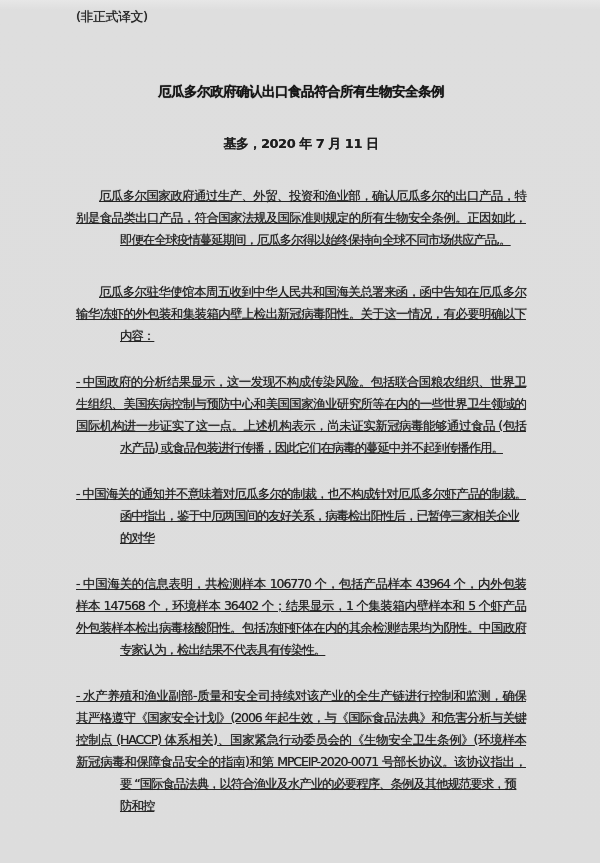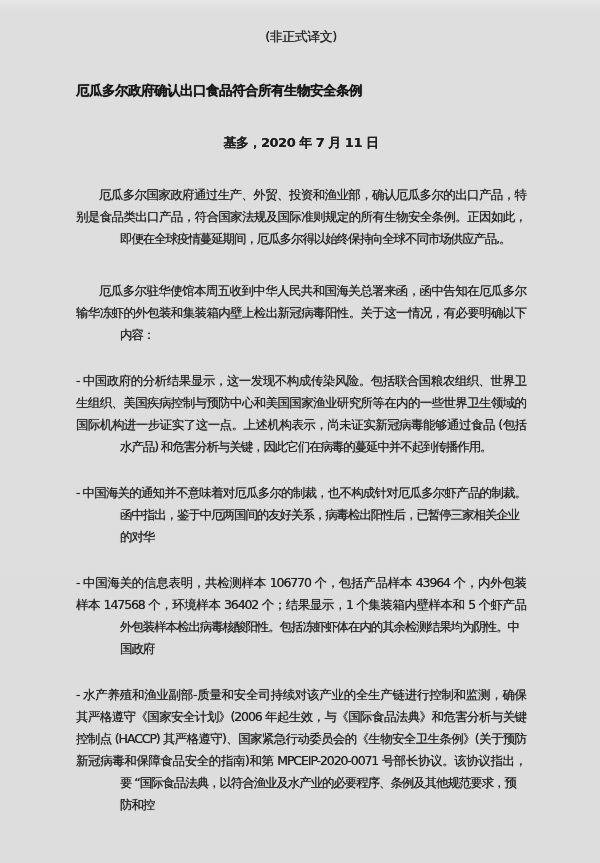--- a/index.html
+++ b/index.html
@@ -11,49 +11,50 @@
     margin: 0 auto;
     background: linear-gradient(#e7e7e7 0px, #dedede 10px, #dddddd 100%);
     overflow: hidden;
     font-family: "DejaVu Sans", sans-serif;
     color: #242424;
   }
   .content {
     padding: 0 74px 0 76px; 
   }
   .note {
-    padding-top: 28px;
-    text-align: center;
+    padding-top: 8px;
+    text-align: left;
     font-size: 13px;
     letter-spacing: -0.5px;
     text-shadow: 0 0 0.7px rgba(40,40,40,0.85);
   }
   .title {
-    margin-top: 36px;
-    text-align: left;
+    margin-top: 57px;
+    text-align: center;
     font-size: 13.5px;
     font-weight: bold;
     letter-spacing: -0.5px;
     color: #161616;
     text-shadow: 0 0 0.8px rgba(20,20,20,0.9);
   }
   .dateline {
     margin-top: 34px;
     text-align: center;
     font-size: 13px;
     letter-spacing: -0.5px;
     font-weight: bold;
     color: #1e1e1e;
     text-shadow: 0 0 0.6px rgba(30,30,30,0.8);
   }
   .para {
     margin-top: 24px;
     font-size: 12.5px;
     line-height: 22px;
     text-shadow: 0 0 0.7px rgba(40,40,40,0.85);
+    text-decoration: underline;
   }
   .para.p0 { margin-top: 32px; }
   .para.p1 { margin-top: 30px; }
   .line {
     letter-spacing: -1.1px;
     text-align: justify;
     text-align-last: justify;
     white-space: normal;
     word-break: break-all;
   }
@@ -80,33 +81,34 @@
         </div>
         <div class="para p1 indent">
           <div class="line">厄瓜多尔驻华使馆本周五收到中华人民共和国海关总署来函，函中告知在厄瓜多尔</div>
           <div class="line">输华冻虾的外包装和集装箱内壁上检出新冠病毒阳性。关于这一情况，有必要明确以下</div>
           <div class="line">内容：</div>
         </div>
         <div class="para p2">
           <div class="line">- 中国政府的分析结果显示，这一发现不构成传染风险。包括联合国粮农组织、世界卫</div>
           <div class="line">生组织、美国疾病控制与预防中心和美国国家渔业研究所等在内的一些世界卫生领域的</div>
           <div class="line">国际机构进一步证实了这一点。上述机构表示，尚未证实新冠病毒能够通过食品 (包括</div>
-          <div class="line">水产品) 和危害分析与关键，因此它们在病毒的蔓延中并不起到传播作用。</div>
+          <div class="line">水产品) 或食品包装进行传播，因此它们在病毒的蔓延中并不起到传播作用。</div>
         </div>
         <div class="para p3">
           <div class="line">- 中国海关的通知并不意味着对厄瓜多尔的制裁，也不构成针对厄瓜多尔虾产品的制裁。</div>
           <div class="line">函中指出，鉴于中厄两国间的友好关系，病毒检出阳性后，已暂停三家相关企业的对华</div>
         </div>
         <div class="para p4">
           <div class="line">- 中国海关的信息表明，共检测样本 106770 个，包括产品样本 43964 个，内外包装</div>
           <div class="line">样本 147568 个，环境样本 36402 个；结果显示，1 个集装箱内壁样本和 5 个虾产品</div>
           <div class="line">外包装样本检出病毒核酸阳性。包括冻虾虾体在内的其余检测结果均为阴性。中国政府</div>
+          <div class="line">专家认为，检出结果不代表具有传染性。</div>
         </div>
         <div class="para p5">
           <div class="line">- 水产养殖和渔业副部-质量和安全司持续对该产业的全生产链进行控制和监测，确保</div>
           <div class="line">其严格遵守《国家安全计划》(2006 年起生效，与《国际食品法典》和危害分析与关键</div>
-          <div class="line">控制点 (HACCP) 其严格遵守)、国家紧急行动委员会的《生物安全卫生条例》(关于预防</div>
+          <div class="line">控制点 (HACCP) 体系相关)、国家紧急行动委员会的《生物安全卫生条例》(环境样本</div>
           <div class="line">新冠病毒和保障食品安全的指南)和第 MPCEIP-2020-0071 号部长协议。该协议指出，</div>
           <div class="line">要 “国际食品法典，以符合渔业及水产业的必要程序、条例及其他规范要求，预防和控</div>
         </div>
       </div>
   </div>
 </div>
 
 </body></html>

